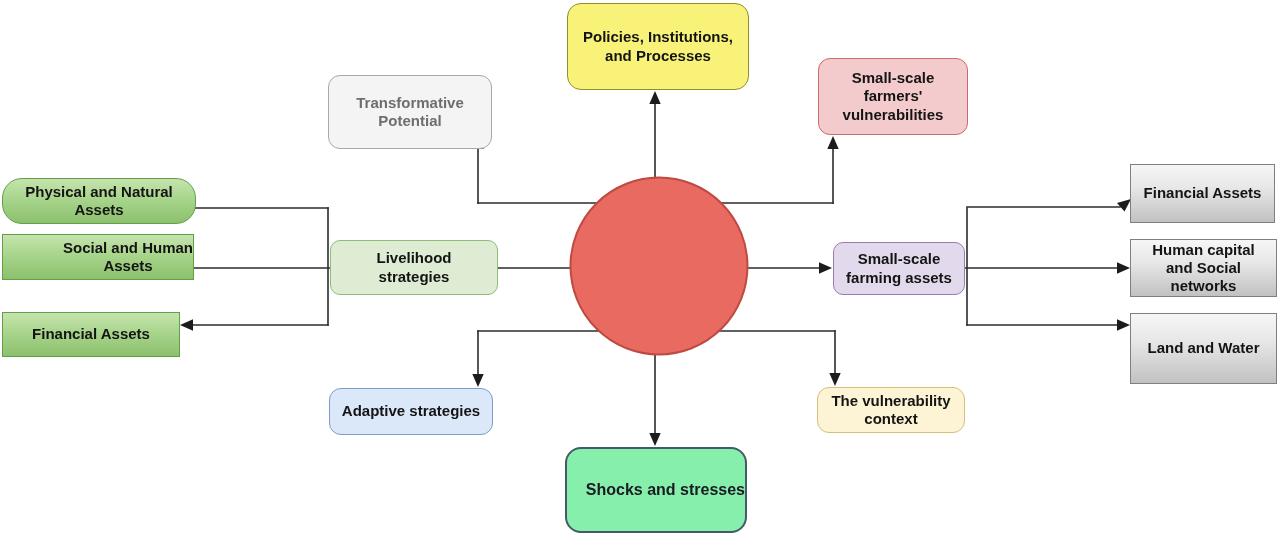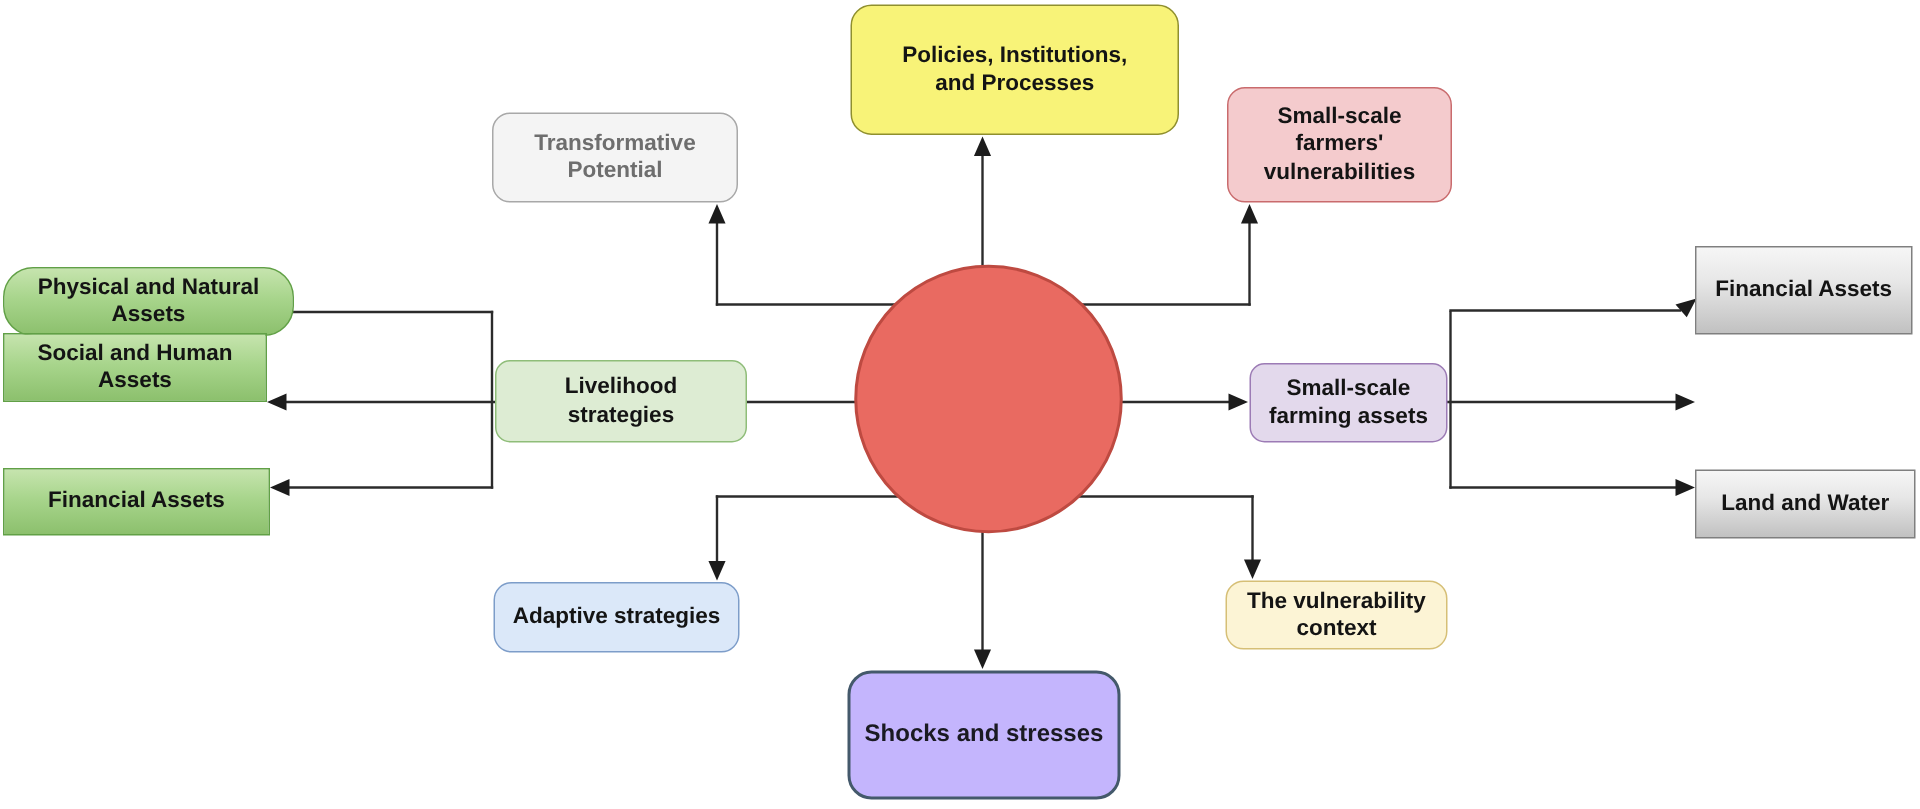--- a/index.html
+++ b/index.html
@@ -13,33 +13,33 @@
     display:flex; align-items:center; justify-content:center; text-align:center;
     font-weight:700; font-size:15px; line-height:1.22; color:#141414;
   }
   .node span { white-space:pre-line; display:block; }
   .rounded { border-style:solid; border-width:1.5px; border-radius:12px; }
   .rect    { border-style:solid; border-width:1px; }
   .grad-green { background-image:linear-gradient(180deg,#C6E4AE 0%,#A8D58C 45%,#8CC06D 100%); }
   .grad-gray  { background-image:linear-gradient(180deg,#F6F6F6 0%,#E7E7E7 40%,#C1C1C1 100%); }
 
   
-  #policies        { left:567px; top:3px;   width:219px; height:87px; border-radius:14px; }
-  #transformative  { left:328px; top:75px;  width:164px; height:60px; }
+  #policies        { left:567px; top:3px;   width:182px; height:87px; border-radius:14px; }
+  #transformative  { left:328px; top:75px;  width:164px; height:74px; }
   #farmers-vuln    { left:818px; top:58px;  width:150px; height:77px; padding:0 16px; }
   #physical        { left:2px;   top:178px; width:194px; height:46px;border-radius:20px; }
-  #social          { left:2px;   top:222px; width:176px; height:46px; }
+  #social          { left:2px;   top:234px; width:192px; height:46px;justify-content:flex-end; }
   #financial-left  { left:2px;   top:312px; width:178px; height:45px; }
   #livelihood      { left:330px; top:240px; width:168px; height:55px; border-radius:10px; }
   #center-label    { left:570px; top:177px; width:178px; height:178px; background:transparent; border:none; }
   #center-label span { width:170px; }
   #farming-assets  { left:833px; top:242px; width:132px; height:53px; border-radius:10px; }
   #financial-right { left:1130px; top:164px; width:145px; height:59px; }
   #human-capital   { left:1130px; top:239px; width:147px; height:58px; padding:0 18px; }
-  #land-water      { left:1130px; top:313px; width:147px; height:46px; }
+  #land-water      { left:1130px; top:313px; width:147px; height:71px; }
   #adaptive        { left:329px; top:388px; width:164px; height:47px; }
   #vuln-context    { left:817px; top:387px; width:148px; height:46px; }
   #shocks          { left:565px; top:447px; width:182px; height:86px; border-width:2px; border-radius:16px; font-size:16px; }
 </style>
 </head>
 <body>
 
 <div class="canvas">
 
   <svg class="connectors" width="1280" height="539" viewBox="0 0 1280 539">
@@ -120,31 +120,36 @@
 
   <div class="node rounded" id="farming-assets" style="background-color: rgb(227, 217, 236); border-color: rgb(156, 123, 181); color: rgb(20, 20, 20);">
     <span>Small-scale
 farming assets</span>
   </div>
 
   <div class="node rect grad-gray" id="financial-right" style="border-color: rgb(127, 127, 127); color: rgb(20, 20, 20);">
     <span>Financial Assets</span>
   </div>
 
+  <div class="node rect grad-gray" id="human-capital" style="border-color: rgb(127, 127, 127); color: rgb(20, 20, 20);">
+    <span>Human capital
+and Social
+networks</span>
+  </div>
 
   <div class="node rect grad-gray" id="land-water" style="border-color: rgb(127, 127, 127); color: rgb(20, 20, 20);">
     <span>Land and Water</span>
   </div>
 
   <div class="node rounded" id="adaptive" style="background-color: rgb(219, 232, 249); border-color: rgb(125, 157, 201); color: rgb(20, 20, 20);">
     <span>Adaptive strategies</span>
   </div>
 
   <div class="node rounded" id="vuln-context" style="background-color: rgb(252, 244, 213); border-color: rgb(214, 191, 118); color: rgb(20, 20, 20);">
     <span>The vulnerability
 context</span>
   </div>
 
-  <div class="node rounded" id="shocks" style="background-color: #c4b5fd; border-color: rgb(68, 89, 107); color: rgb(26, 26, 34);">
+  <div class="node rounded" id="shocks" style="background-color: #86efac; border-color: rgb(68, 89, 107); color: rgb(26, 26, 34); justify-content: flex-end;">
     <span>Shocks and stresses</span>
   </div>
 
 </div>
 
 </body></html>

